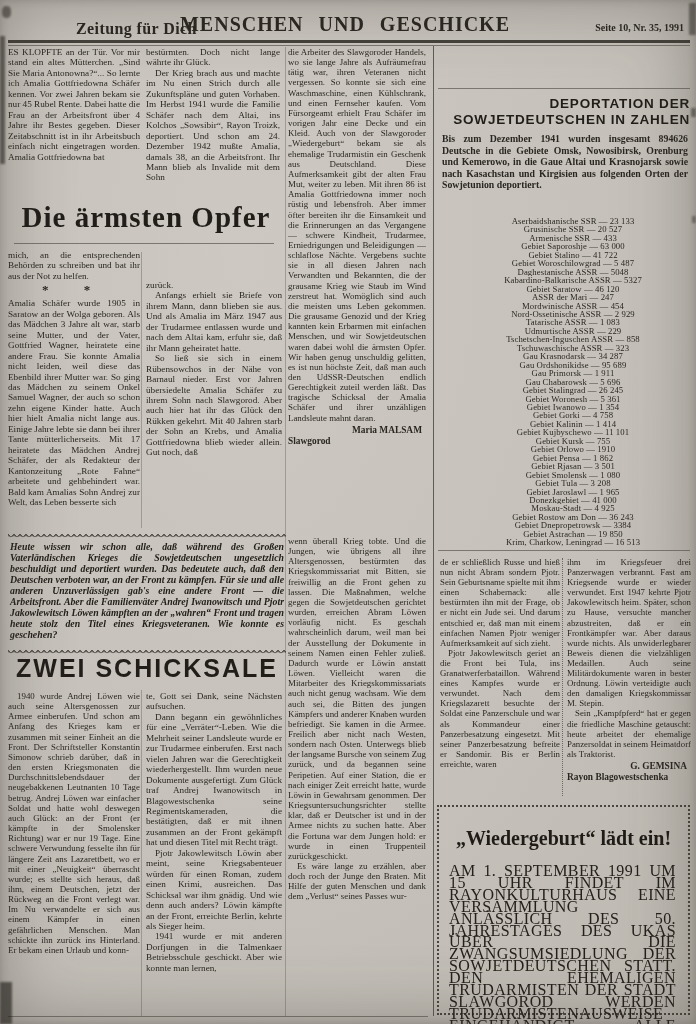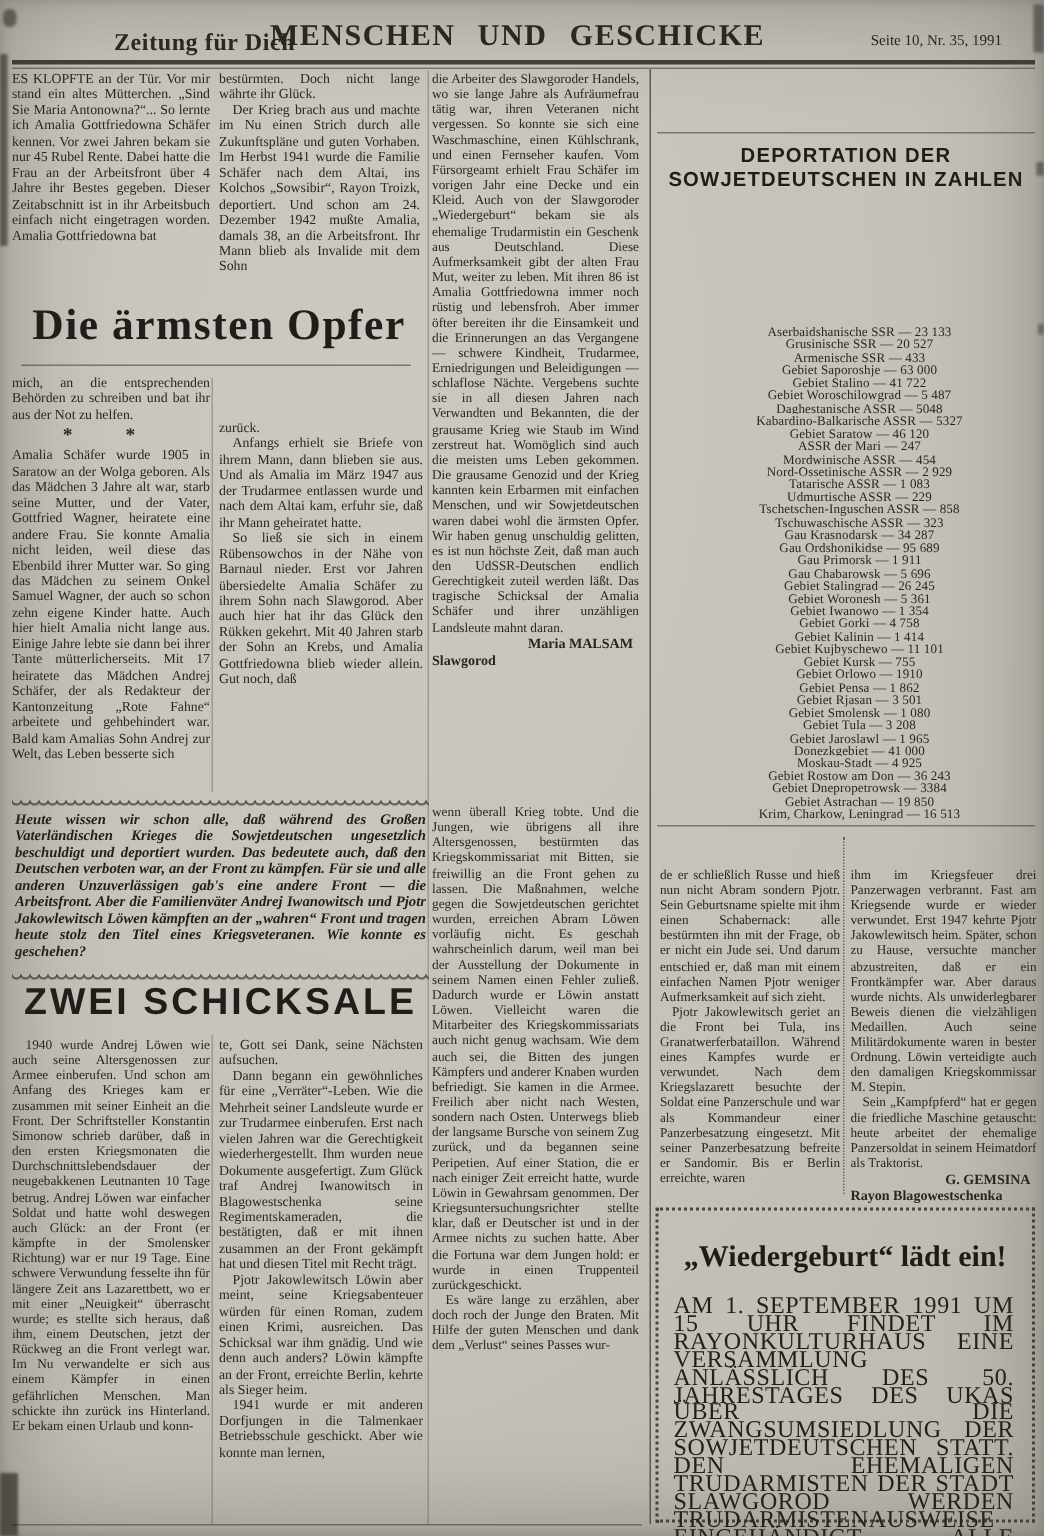--- a/index.html
+++ b/index.html
@@ -12,21 +12,21 @@
   }
   #page::after {
     content:""; position:absolute; inset:0; pointer-events:none;
     box-shadow: inset 0 0 70px rgba(58,53,46,.38), inset 0 0 8px rgba(58,53,46,.25);
   }
   .abs { position:absolute; }
 
   
   .mh-left  { left:76px; top:20px; font-size:16px; font-weight:bold; letter-spacing:.4px; }
   .mh-center{ left:170px; top:13px; width:350px; text-align:center; font-size:20px; font-weight:bold; letter-spacing:1px; word-spacing:9px; }
-  .mh-right { right:28px; top:22px; font-size:10px; font-weight:normal; }
+  .mh-right { right:12px; top:22px; font-size:10px; font-weight:bold; }
   .rule { background:#44413b; }
   .rule-soft { background:#7b7770; }
 
   
   .body { font-size:9.2px; line-height:10.45px; text-align:justify; overflow:hidden; }
   .tighter { font-size:8.9px; line-height:10.15px; }
   .body p { margin:0; text-indent:9px; }
   .body p:first-child { text-indent:0; }
   .indent-first p:first-child { text-indent:9px; }
 
@@ -40,21 +40,21 @@
   
   .wavy { height:5px; width:100%;
     background-image: radial-gradient(circle at 3px 0px, rgba(0,0,0,0) 2.6px, #3a3631 3px, rgba(0,0,0,0) 4.6px);
     background-size:6px 5px; background-repeat:repeat-x; }
   .intro-text { font-size:9.8px; line-height:11px; font-weight:700; font-style:italic; text-align:justify; color:#23201b; padding:3px 2px 0 2px; }
 
   
   .sb-title { text-align:center; font-family:"Liberation Sans",sans-serif; font-weight:700; font-size:13.5px; line-height:15.5px; letter-spacing:.8px; color:#211e1a; }
   .sb-intro { font-size:9.8px; line-height:11.5px; font-weight:700; text-align:justify; }
   .sb-list p { margin:0; font-size:8.7px; line-height:8.45px; letter-spacing:.1px; white-space:nowrap; overflow:hidden; }
-  .sb-text { font-size:8.8px; line-height:10.1px; text-align:justify; overflow:hidden;margin-top:21px; }
+  .sb-text { font-size:8.8px; line-height:10.1px; text-align:justify; overflow:hidden; }
   .sb-text p { margin:0; text-indent:8px; }
   .sb-text p:first-child { text-indent:0; }
   .dotted-v { border-left:1px dotted #6b675f; }
 
   
   .invite { border:2px dotted #4a463f; }
   .invite-title { text-align:center; font-size:20px; font-weight:700; margin-top:20px; color:#1f1c18; }
   .invite-body { margin:15px 12px 0 10px; font-size:16px; line-height:11.9px; font-weight:400; letter-spacing:.4px; text-align:justify; color:#24211c; }
   .invite-sign { text-align:right; margin:10px 14px 0 0; font-size:10.5px; font-weight:700; }
 
@@ -139,24 +139,25 @@
   <div class="abs body tighter" style="left:288px; top:536px; width:138px; height:480px;">
     <div>
         <p>wenn überall Krieg tobte. Und die Jungen, wie übrigens all ihre Altersgenossen, bestürmten das Kriegskommissariat mit Bitten, sie freiwillig an die Front gehen zu lassen. Die Maßnahmen, welche gegen die Sowjetdeutschen gerichtet wurden, erreichen Abram Löwen vorläufig nicht. Es geschah wahrscheinlich darum, weil man bei der Ausstellung der Dokumente in seinem Namen einen Fehler zuließ. Dadurch wurde er Löwin anstatt Löwen. Vielleicht waren die Mitarbeiter des Kriegskommissariats auch nicht genug wachsam. Wie dem auch sei, die Bitten des jungen Kämpfers und anderer Knaben wurden befriedigt. Sie kamen in die Armee. Freilich aber nicht nach Westen, sondern nach Osten. Unterwegs blieb der langsame Bursche von seinem Zug zurück, und da begannen seine Peripetien. Auf einer Station, die er nach einiger Zeit erreicht hatte, wurde Löwin in Gewahrsam genommen. Der Kriegsuntersuchungsrichter stellte klar, daß er Deutscher ist und in der Armee nichts zu suchen hatte. Aber die Fortuna war dem Jungen hold: er wurde in einen Truppenteil zurückgeschickt.</p>
         <p>Es wäre lange zu erzählen, aber doch roch der Junge den Braten. Mit Hilfe der guten Menschen und dank dem „Verlust“ seines Passes wur-</p>
       </div>
   </div>
 
   <div class="abs rule" style="left:433px; top:46px; width:1px; height:970px; opacity:.8;"></div>
 
   <div class="abs rule-soft" style="left:438px; top:88px; width:252px; height:1px;"></div>
-  <div class="abs sb-title" style="left:438px; top:96px; width:252px;">
+  <div class="abs sb-title" style="left:438px; top:96px; width:252px;text-align:right;">
     <div>DEPORTATION DER</div>
     <div>SOWJETDEUTSCHEN IN ZAHLEN</div>
   </div>
+  <div class="abs sb-intro indent-first" style="left:442px; top:133px; width:246px;">Bis zum Dezember 1941 wurden insgesamt 894626 Deutsche in die Gebiete Omsk, Nowosibirsk, Orenburg und Kemerowo, in die Gaue Altai und Krasnojarsk sowie nach Kasachstan und Kirgisien aus folgenden Orten der Sowjetunion deportiert.</div>
   <div class="abs sb-list" style="left:456px; top:217px; width:234px; height:331px; overflow:hidden;text-align:center;">
       <p>Aserbaidshanische SSR — 23 133</p>
       <p>Grusinische SSR — 20 527</p>
       <p>Armenische SSR — 433</p>
       <p>Gebiet Saporoshje — 63 000</p>
       <p>Gebiet Stalino — 41 722</p>
       <p>Gebiet Woroschilowgrad — 5 487</p>
       <p>Daghestanische ASSR — 5048</p>
       <p>Kabardino-Balkarische ASSR — 5327</p>
       <p>Gebiet Saratow — 46 120</p>

